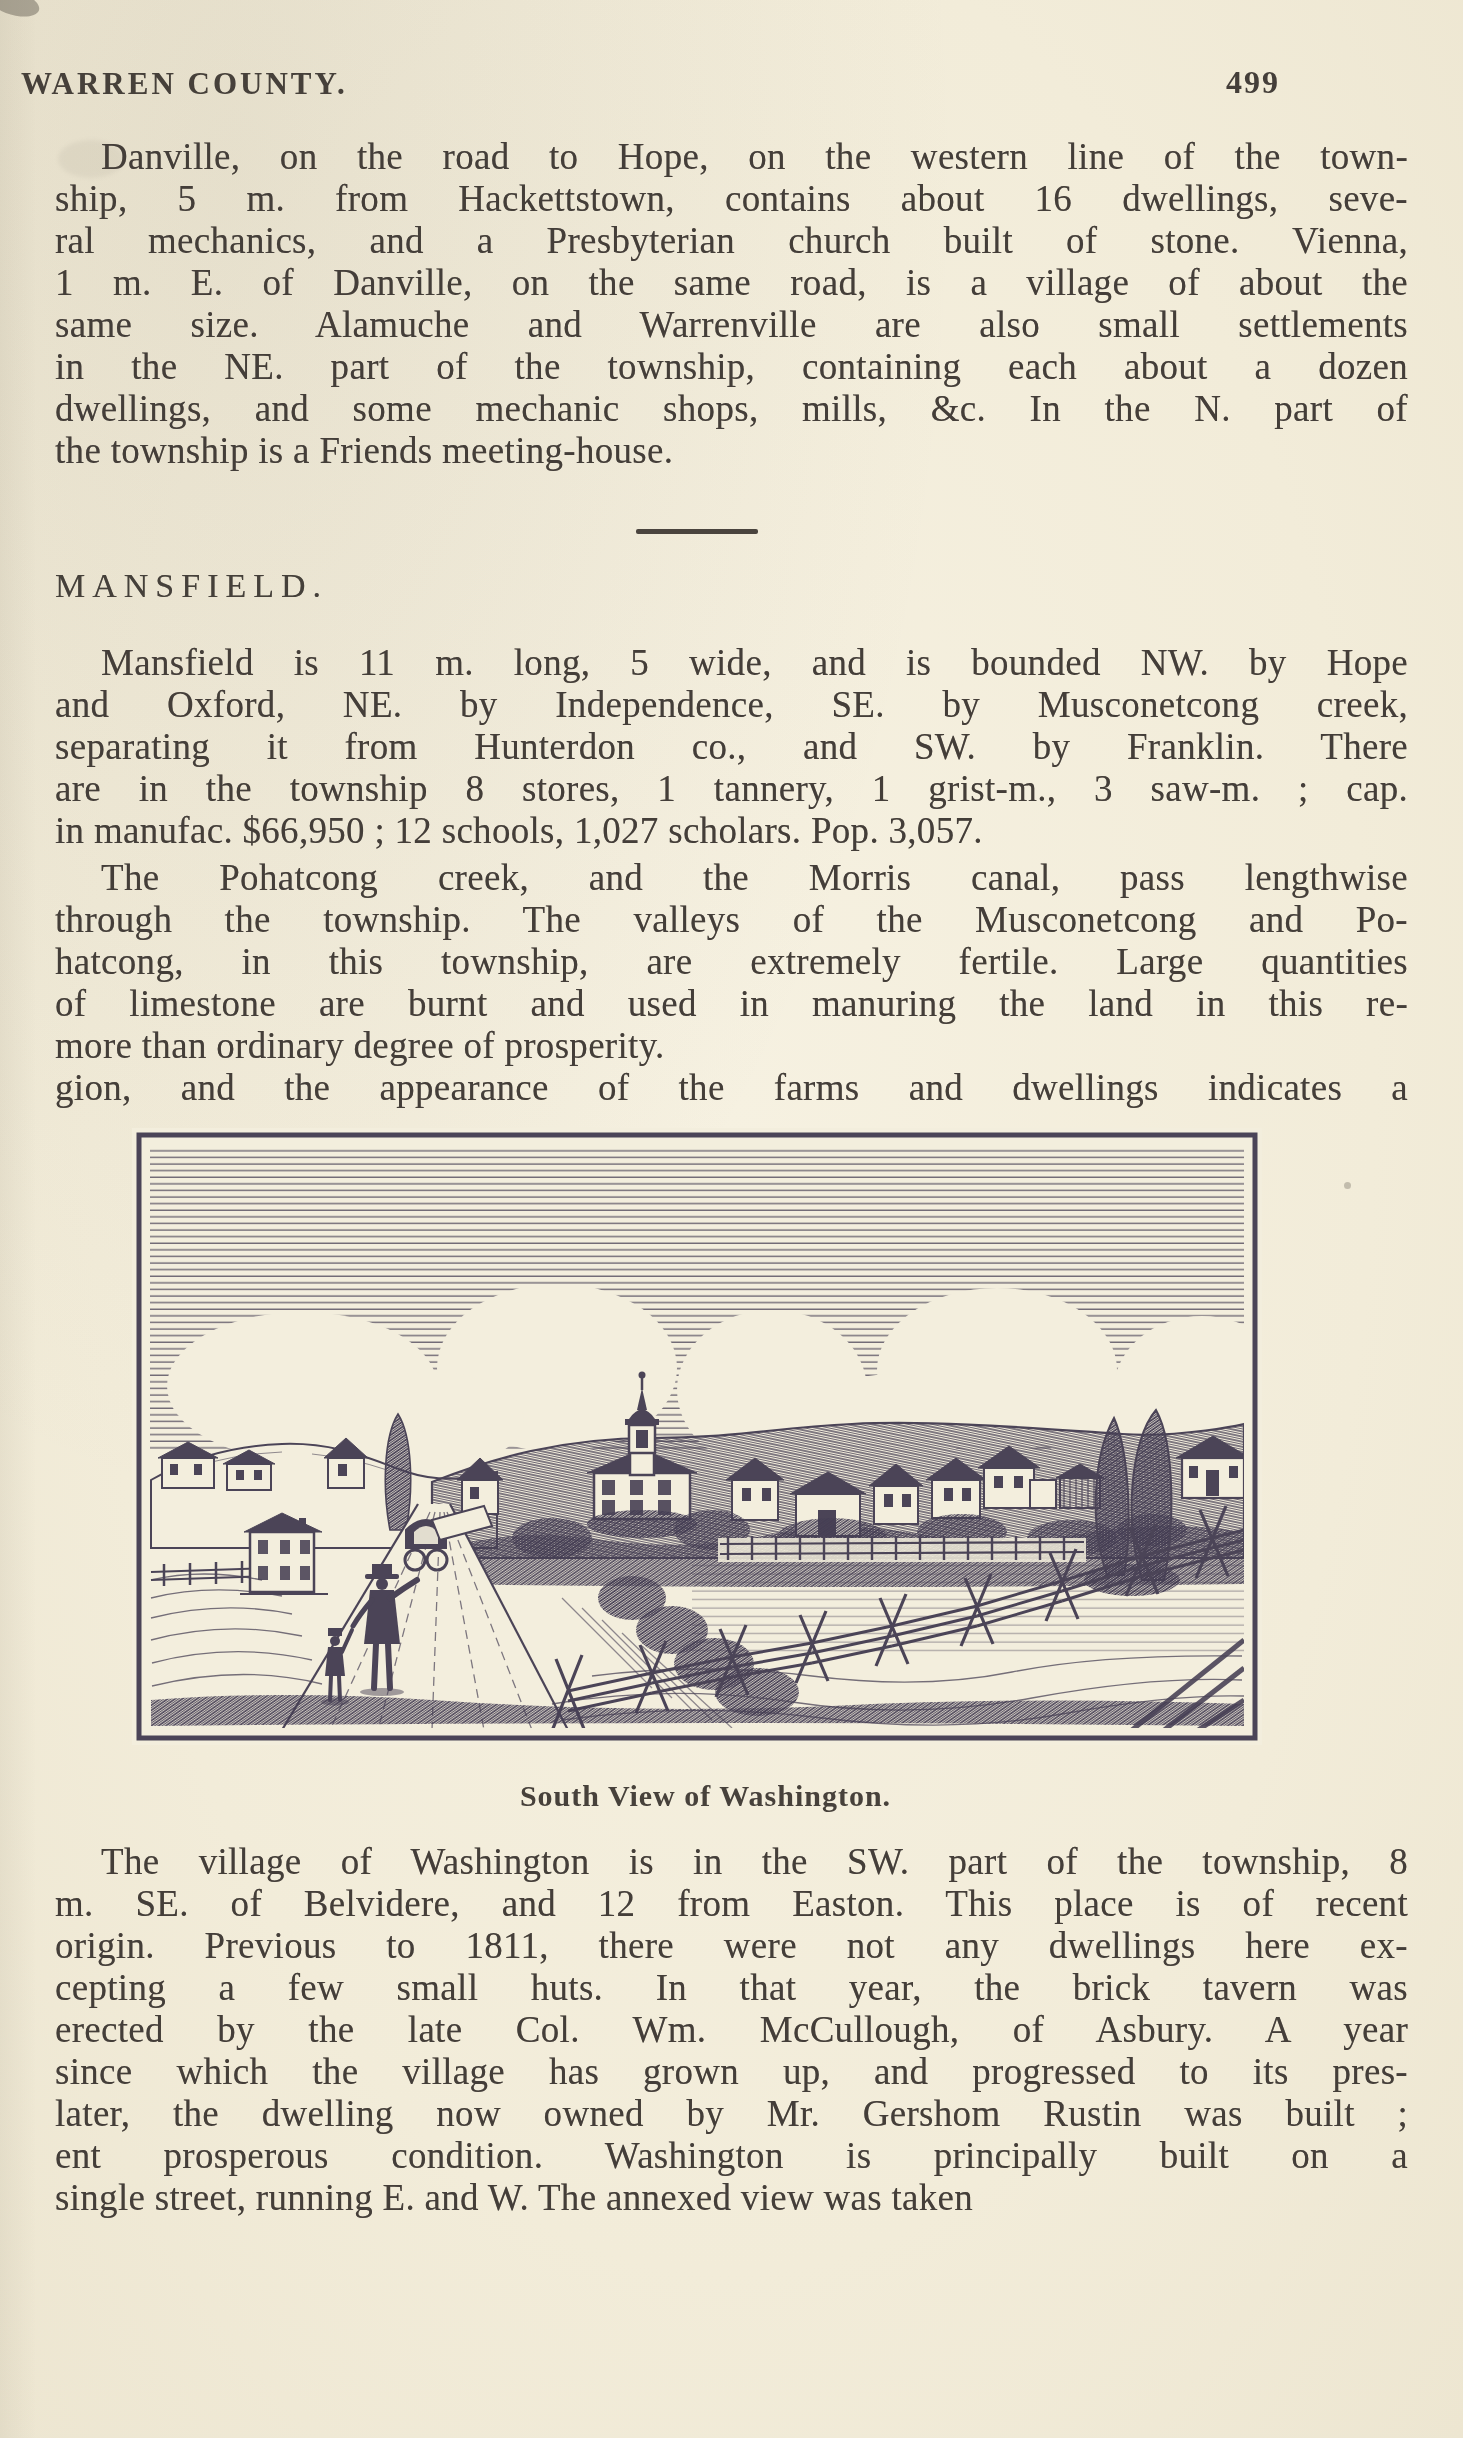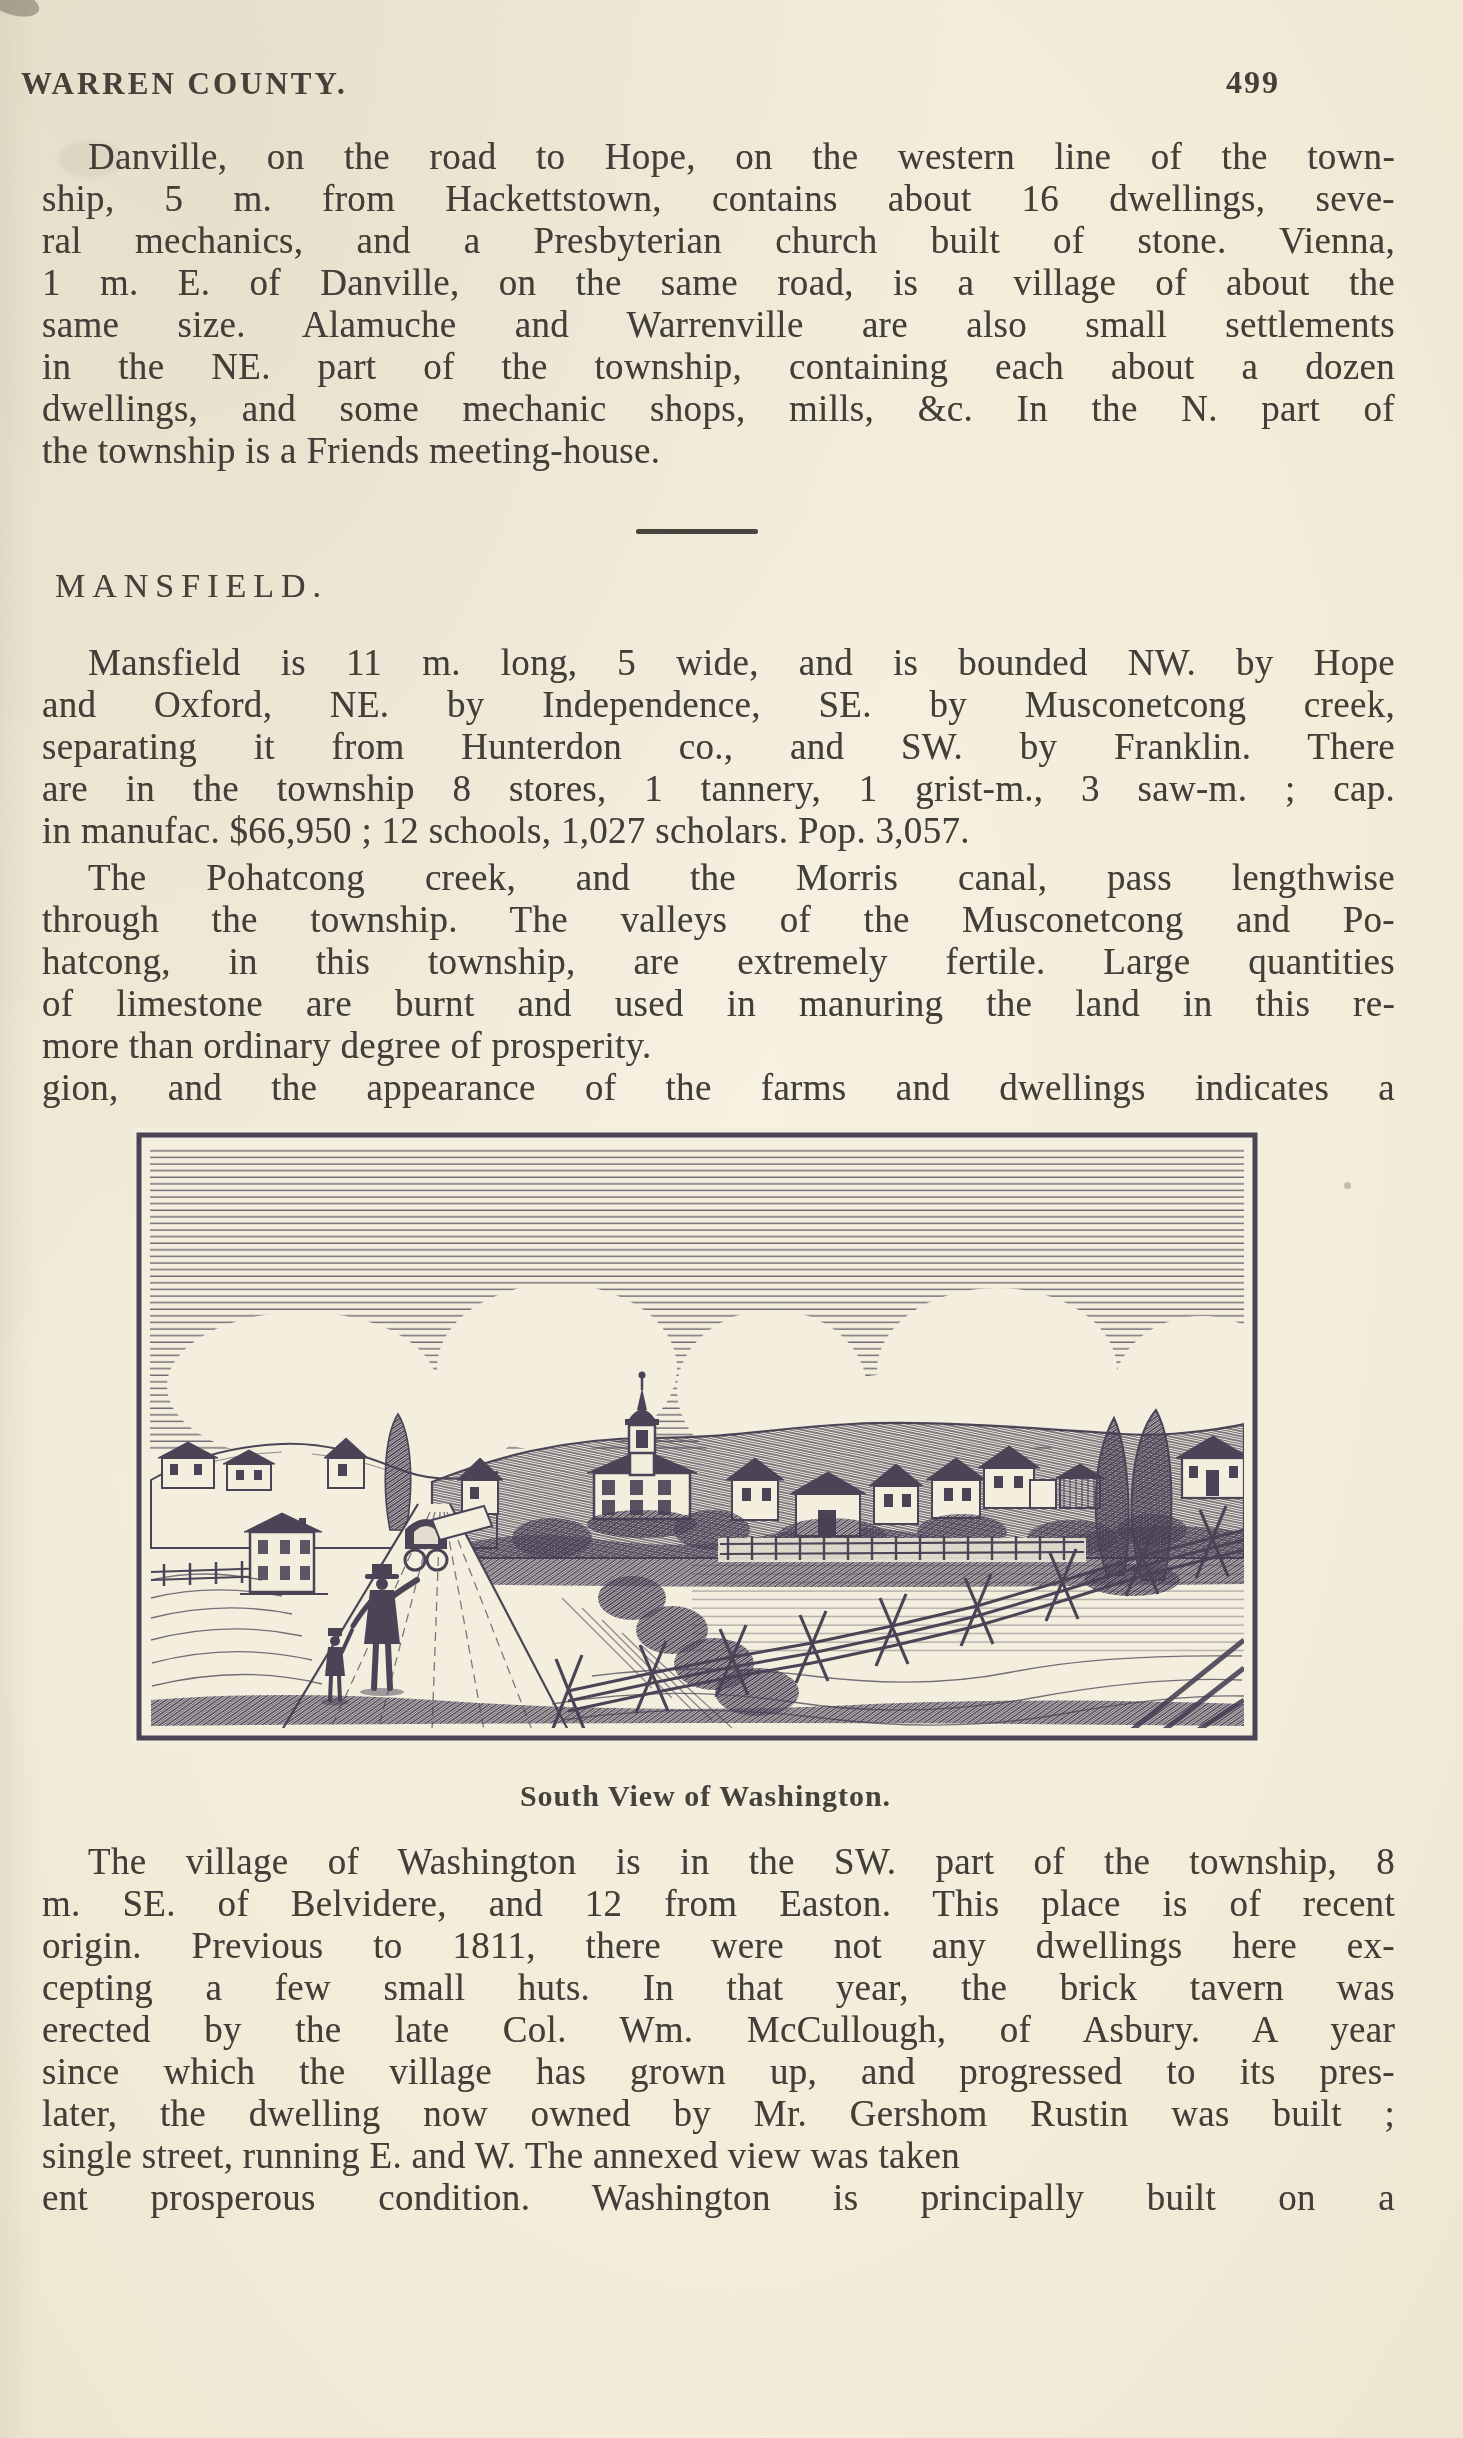--- a/index.html
+++ b/index.html
@@ -16,21 +16,21 @@
       radial-gradient(ellipse at 50% 45%, #f6f1e1 0%, #f2ecd9 62%, #ede6d1 100%);
   }
   .speck-a{position:absolute;top:-9px;left:-12px;width:52px;height:24px;background:#6b655a;border-radius:50%;transform:rotate(16deg);opacity:.5;}
   .speck-b{position:absolute;top:140px;left:58px;width:66px;height:38px;background:#8a8374;border-radius:50%;opacity:.10;filter:blur(2px);}
   .speck-c{position:absolute;top:1182px;left:1344px;width:7px;height:7px;background:#6b655a;border-radius:50%;opacity:.35;}
 
   .running-head{position:absolute;top:66px;left:55px;width:1353px;height:44px;}
   .rh-title{display:block;text-align:left;font-weight:bold;font-size:31px;letter-spacing:3px;color:#46403a;transform:translateX(-34px);}
   .rh-num{position:absolute;right:128px;top:-2px;font-weight:bold;font-size:32px;letter-spacing:2px;}
 
-  .para{position:absolute;left:42px;width:1353px;font-size:37px;line-height:42px;letter-spacing:.3px;
+  .para{position:absolute;left:55px;width:1353px;font-size:37px;line-height:42px;letter-spacing:.3px;
         text-shadow:0 0 .6px rgba(62,56,50,.45);}
   .p1{top:136px;}
   .p2{top:642px;}
   .p3{top:857px;}
   .p4{top:1841px;}
   .line{text-align:justify;text-align-last:justify;white-space:normal;}
   .line.first{text-indent:46px;}
   .line.last{text-align-last:left;}
 
   .divider{position:absolute;top:529px;left:636px;width:122px;height:5px;background:#4a443e;border-radius:2px;}
@@ -391,17 +391,17 @@
   <figcaption class="fig-caption">South View of Washington.</figcaption>
 
   <div class="para p4">
     <div class="line first">The village of Washington is in the SW. part of the township, 8</div>
     <div class="line">m. SE. of Belvidere, and 12 from Easton. This place is of recent</div>
     <div class="line">origin. Previous to 1811, there were not any dwellings here ex-</div>
     <div class="line">cepting a few small huts. In that year, the brick tavern was</div>
     <div class="line">erected by the late Col. Wm. McCullough, of Asbury. A year</div>
     <div class="line">since which the village has grown up, and progressed to its pres-</div>
     <div class="line">later, the dwelling now owned by Mr. Gershom Rustin was built ;</div>
+    <div class="line">ent prosperous condition. Washington is principally built on a</div>
     <div class="line last">single street, running E. and W. The annexed view was taken</div>
-    <div class="line">ent prosperous condition. Washington is principally built on a</div>
   </div>
 
 </div>
 
 </body></html>

